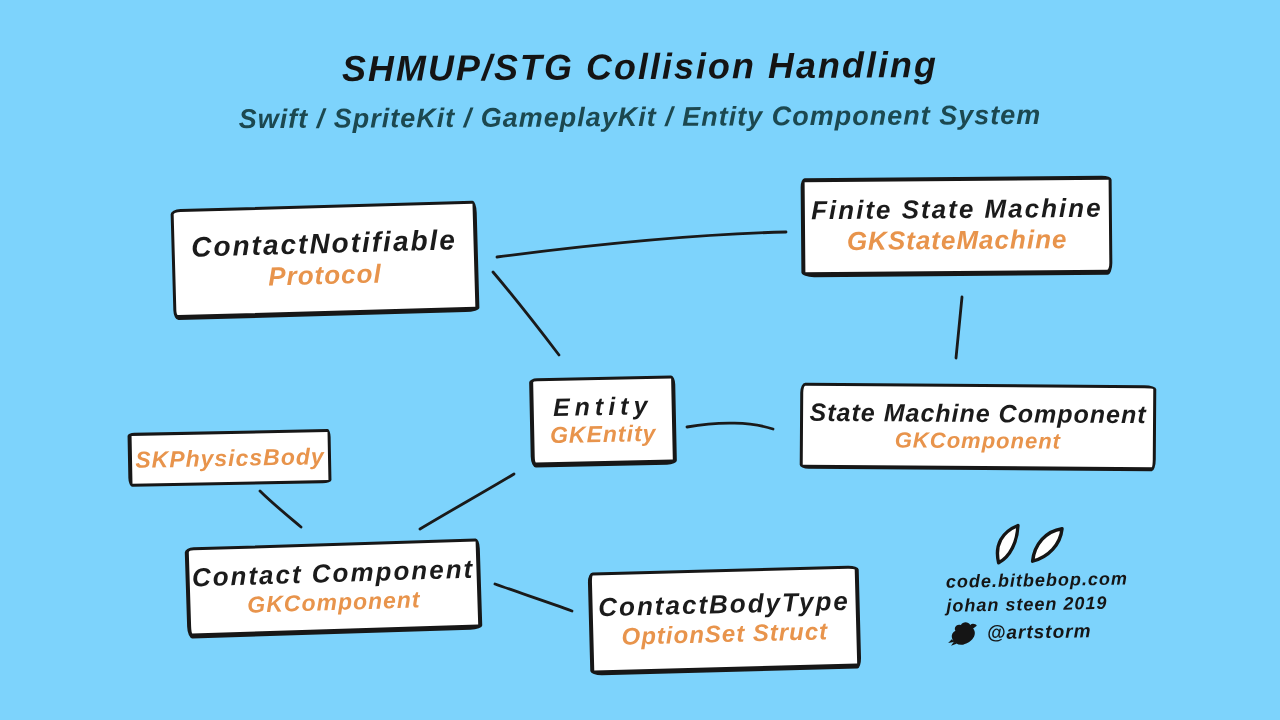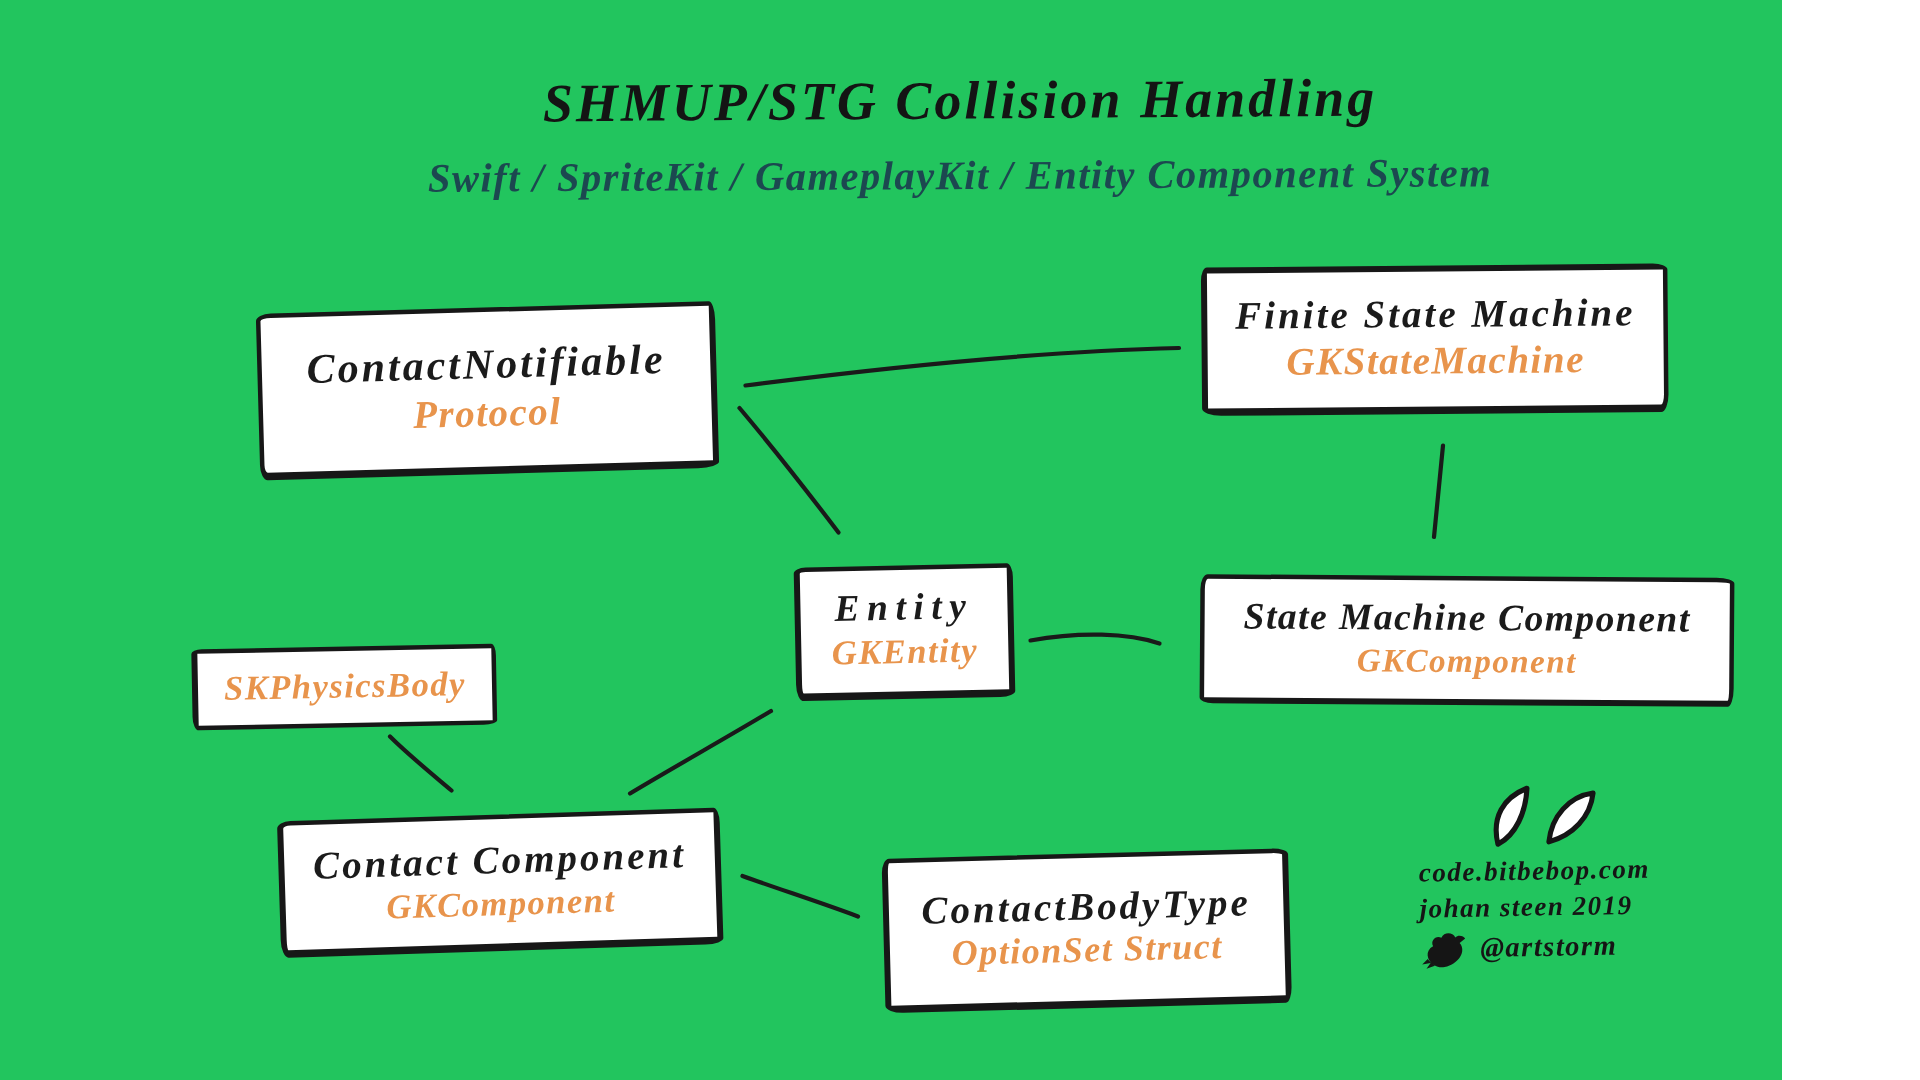--- a/index.html
+++ b/index.html
@@ -1,19 +1,19 @@
 <!DOCTYPE html>
 <html><head>
 <meta charset="utf-8">
 <style>
   html,body{margin:0;padding:0;background:#fff;}
   .canvas{
-    position:relative;width:1188px;height:720px;background:#22c55e;
+    position:relative;width:1280px;height:720px;background:#7dd3fc;
     overflow:hidden;
-    font-family:Liberation Serif, serif;
+    font-family:Liberation Sans, sans-serif;
   }
   
   .title{
     position:absolute;top:46px;left:0;width:1280px;text-align:center;
     font-size:36px;font-weight:700;font-style:italic;color:#141414;
     letter-spacing:2px;transform:rotate(-0.4deg);
   }
   .subtitle{
     position:absolute;top:102px;left:0;width:1280px;text-align:center;
     font-size:27px;font-weight:700;font-style:italic;color:#1c4850;

